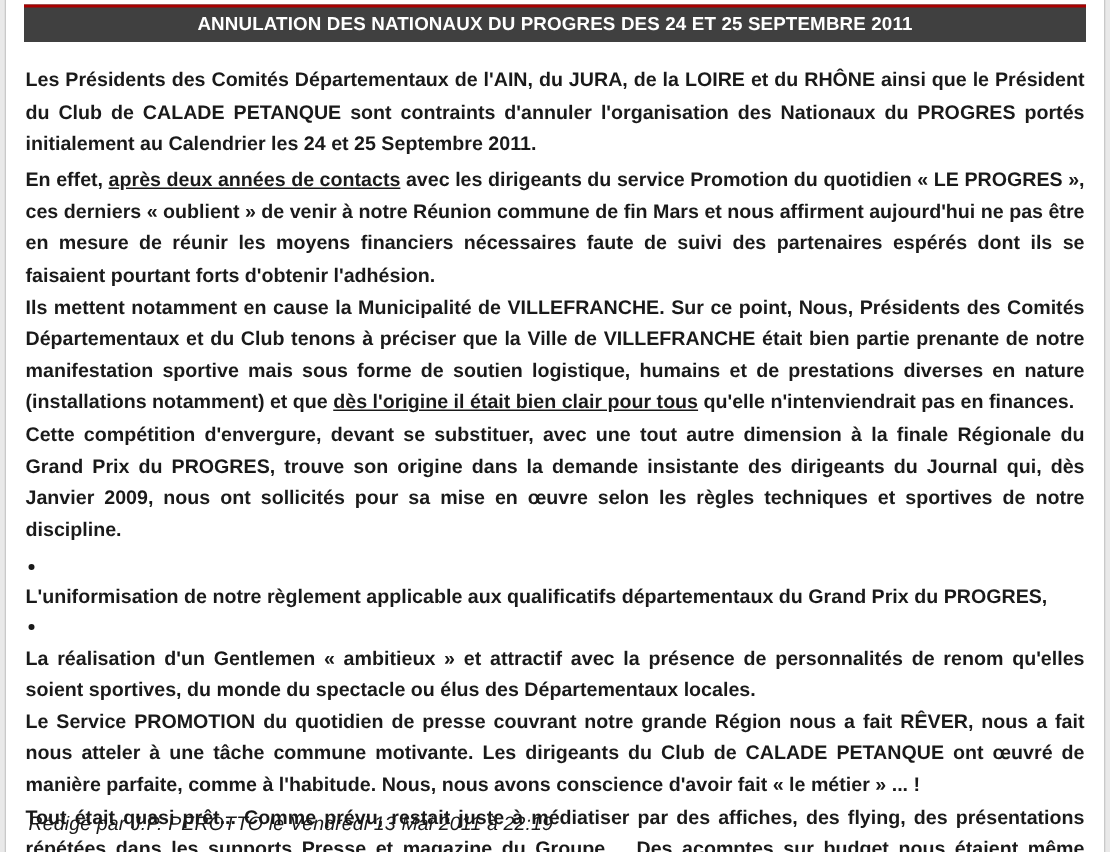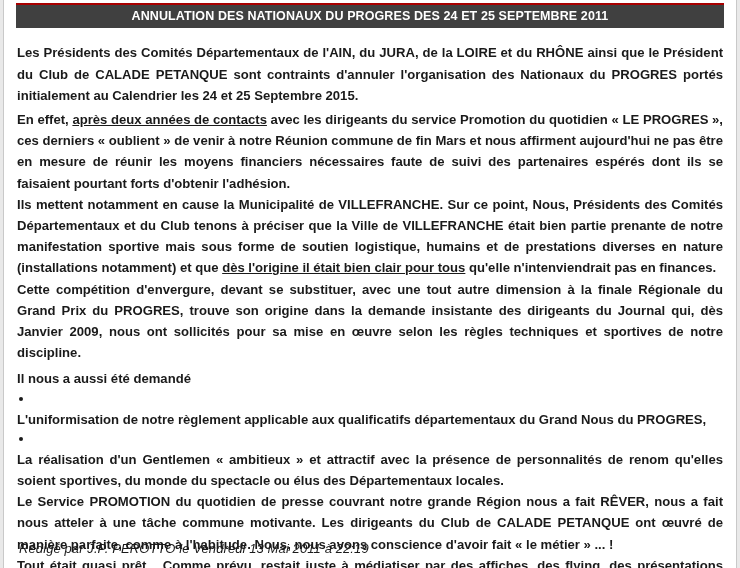--- a/index.html
+++ b/index.html
@@ -110,39 +110,38 @@
 <body>
 
 <div class="page">
 
   <div class="banner-wrap">
     <div class="banner">ANNULATION DES NATIONAUX DU PROGRES DES 24 ET 25 SEPTEMBRE 2011</div>
   </div>
 
   <div class="content">
 
-    <p class="bold">Les Présidents des Comités Départementaux de l'AIN, du JURA, de la LOIRE et du RHÔNE ainsi que le Président du Club de CALADE PETANQUE sont contraints d'annuler l'organisation des Nationaux du PROGRES portés initialement au Calendrier les 24 et 25 Septembre 2015.</p>
+    <p class="bold">Les Présidents des Comités Départementaux de l'AIN, du JURA, de la LOIRE et du RHÔNE ainsi que le Président du Club de CALADE PETANQUE sont contraints d'annuler l'organisation des Nationaux du PROGRES portés initialement au Calendrier les 24 et 25 Septembre 2011.</p>
 
     <div class="gap-sm"></div>
 
     <p class="bold"><span>En effet, </span><span class="u">après deux années de contacts</span><span> avec les dirigeants du service Promotion du quotidien « LE PROGRES », ces derniers « oublient » de venir à notre Réunion commune de fin Mars et nous affirment aujourd'hui ne pas être en mesure de réunir les moyens financiers nécessaires faute de suivi des partenaires espérés dont ils se faisaient pourtant forts d'obtenir l'adhésion.</span></p>
 
     <p class="bold"><span>Ils mettent notamment en cause la Municipalité de VILLEFRANCHE. Sur ce point, Nous, Présidents des Comités Départementaux et du Club tenons à préciser que la Ville de VILLEFRANCHE était bien partie prenante de notre manifestation sportive mais sous forme de soutien logistique, humains et de prestations diverses en nature (installations notamment) et que </span><span class="u">dès l'origine il était bien clair pour tous</span><span> qu'elle n'intenviendrait pas en finances.</span></p>
 
     <p class="reg">Cette compétition d'envergure, devant se substituer, avec une tout autre dimension à la finale Régionale du Grand Prix du PROGRES, trouve son origine dans la demande insistante des dirigeants du Journal qui, dès Janvier 2009, nous ont sollicités pour sa mise en œuvre selon les règles techniques et sportives de notre discipline.</p>
 
     <div class="gap-md"></div>
 
-    <p class="reg">Il nous a aussi été demandé</p>
 
     <div class="bullet-line">
       <span class="bullet-dot"></span>
     </div>
 
-    <p class="reg">L'uniformisation de notre règlement applicable aux qualificatifs départementaux du Grand Nous du PROGRES,</p>
+    <p class="reg">L'uniformisation de notre règlement applicable aux qualificatifs départementaux du Grand Prix du PROGRES,</p>
 
     <div class="bullet-line">
       <span class="bullet-dot"></span>
     </div>
 
     <p class="reg">La réalisation d'un Gentlemen « ambitieux » et attractif avec la présence de personnalités de renom qu'elles soient sportives, du monde du spectacle ou élus des Départementaux locales.</p>
 
     <p class="reg">Le Service PROMOTION du quotidien de presse couvrant notre grande Région nous a fait RÊVER, nous a fait nous atteler à une tâche commune motivante. Les dirigeants du Club de CALADE PETANQUE ont œuvré de manière parfaite, comme à l'habitude. Nous, nous avons conscience d'avoir fait « le métier » ... !</p>
 
     <p class="reg">Tout était quasi prêt... Comme prévu, restait juste à médiatiser par des affiches, des flying, des présentations répétées dans les supports Presse et magazine du Groupe.... Des acomptes sur budget nous étaient même proposés ... !</p>

